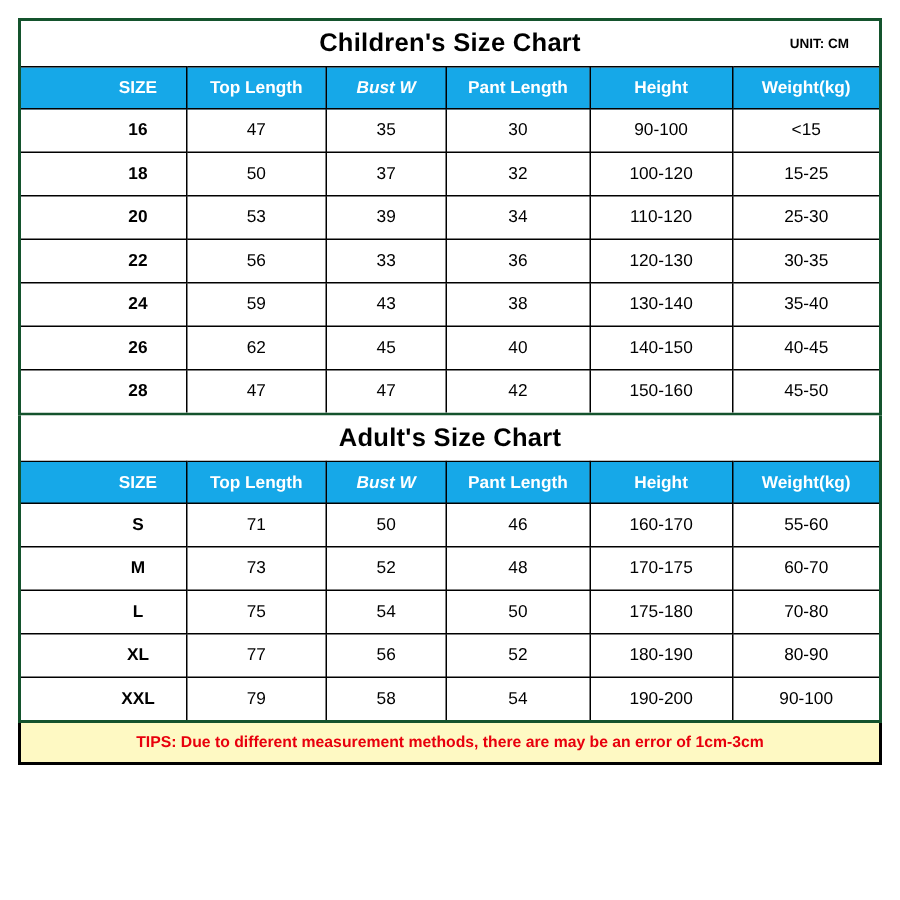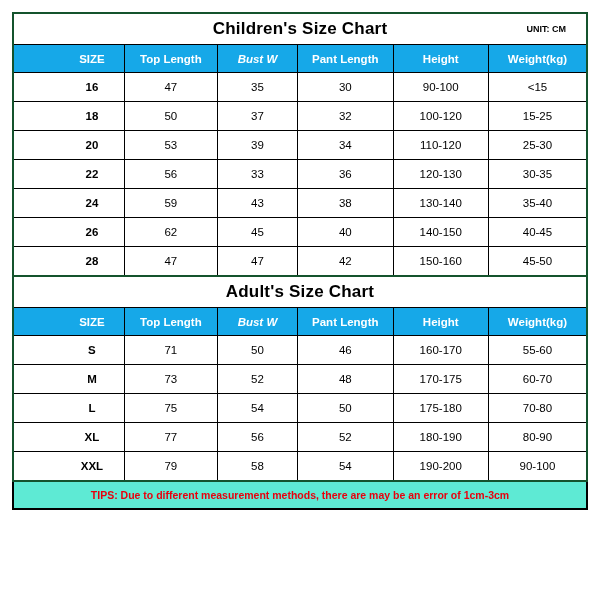--- a/index.html
+++ b/index.html
@@ -81,21 +81,21 @@
   .tips {
     border: 2px solid #000000;
     border-top: none;
     height: 26px;
     display: flex;
     align-items: center;
     justify-content: center;
     color: #e8000d;
     font-size: 10.5px;
     font-weight: bold;
-    background: #5eead4;
+    background: #fef9c3;
   }
   tbody tr:last-child td {
     border-bottom: none;
   }
   table tr td:first-child,
   table tr th:first-child {
     border-left: none;
     padding-left: 48px;
   }
   table tr td:last-child,

